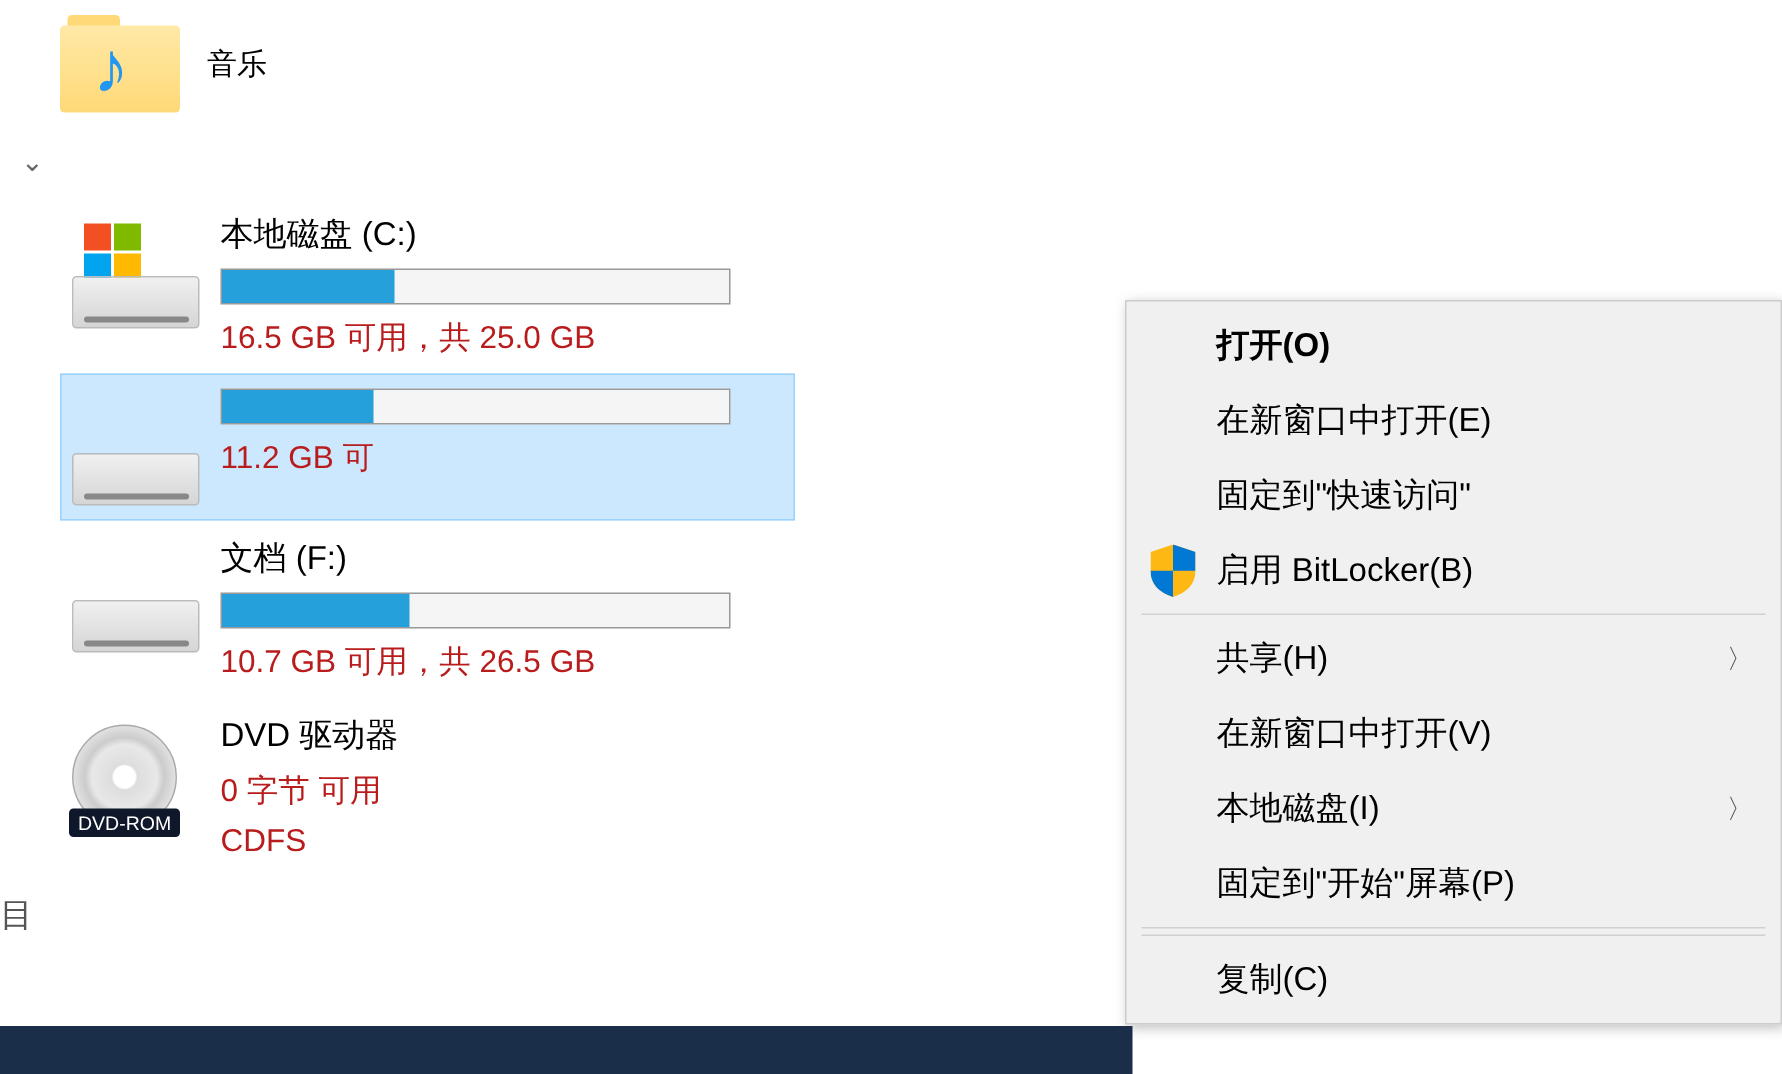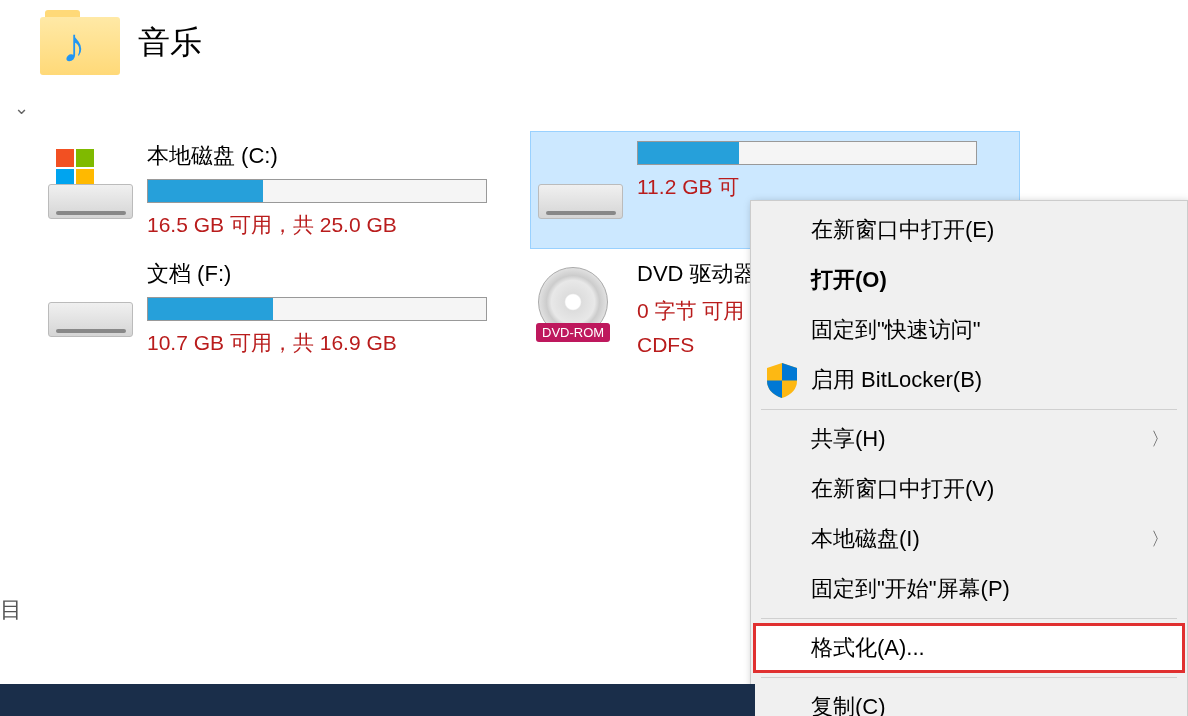--- a/index.html
+++ b/index.html
@@ -13,39 +13,39 @@
   font-size: 21px;
 }
 
 .folders-row { display: flex; padding: 10px 0 10px 40px; gap: 280px; }
 .folder-item { display: flex; align-items: center; gap: 18px; }
 .folder-icon { width: 80px; height: 65px; position: relative; }
 .folder-back { position: absolute; width: 80px; height: 58px; top: 7px; background: linear-gradient(#FFE9A6, #FFD978); border-radius: 3px; }
 .folder-tab { position: absolute; width: 35px; height: 12px; top: 0; left: 5px; background: #FFD978; border-radius: 3px 3px 0 0; }
 .music-note { position: absolute; color: #2196F3; font-size: 48px; font-weight: bold; left: 22px; top: 8px; }
 .desktop-screen { position: absolute; width: 46px; height: 34px; background: #1E88E5; border: 2px solid #555; top: 24px; left: 17px; }
-.folder-label { color: #000; font-size: 32px; }
+.folder-label { color: #000; font-size: 20px; }
 
 .section-header { display: flex; align-items: center; gap: 8px; padding: 12px 0 12px 14px; color: #0066cc; font-size: 24px; }
 .chevron { font-size: 18px; color: #666; }
 
-.drives-grid { display: flex; flex-wrap: wrap; padding: 0 0 0 40px; }
+.drives-grid { display: flex; flex-wrap: wrap; padding: 0 0 0 40px; flex-direction: column; }
 .drive-item { display: flex; width: 490px; padding: 10px 8px; gap: 14px; }
 .drive-item.selected { background: #CCE8FF; border: 1px solid #99D1FF; padding: 9px 7px; }
 .drive-icon { width: 85px; height: 70px; position: relative; flex-shrink: 0; margin-top: 8px; }
 .drive-body { position: absolute; width: 85px; height: 35px; bottom: 0; background: linear-gradient(#f0f0f0, #d5d5d5); border-radius: 3px; border: 1px solid #bbb; }
 .drive-body::after { content: ''; position: absolute; width: 70px; height: 4px; background: #888; left: 7px; top: 26px; border-radius: 2px; }
 .win-logo { position: absolute; top: 0; left: 8px; width: 38px; height: 38px; display: grid; grid-template-columns: 1fr 1fr; grid-template-rows: 1fr 1fr; gap: 2px; }
 .win-logo > div { background: #0078D4; }
 .win-logo > div:nth-child(1) { background: #F25022; }
 .win-logo > div:nth-child(2) { background: #7FBA00; }
 .win-logo > div:nth-child(3) { background: #00A4EF; }
 .win-logo > div:nth-child(4) { background: #FFB900; }
 .dvd-disc { position: absolute; width: 70px; height: 70px; border-radius: 50%; background: radial-gradient(circle, #fff 15%, #ddd 18%, #e8e8e8 45%, #ccc 55%, #e0e0e0 70%); border: 1px solid #aaa; }
-.dvd-label { position: absolute; bottom: -5px; left: -2px; background: #be185d; color: #fff; font-size: 13px; padding: 2px 6px; border-radius: 3px; }
+.dvd-label { position: absolute; bottom: -5px; left: -2px; background: #0f172a; color: #fff; font-size: 13px; padding: 2px 6px; border-radius: 3px; }
 .drive-info { flex: 1; min-width: 0; }
 .drive-name { font-size: 22px; color: #000; margin-bottom: 8px; }
 .progress-bar { width: 340px; height: 24px; border: 1px solid #999; background: #f5f5f5; margin-bottom: 8px; position: relative; }
 .progress-fill { height: 100%; background: #26A0DA; }
 .drive-stats { font-size: 21px; color: #b91c1c; white-space: nowrap; }
 
 .context-menu {
   position: absolute;
   top: 200px;
   left: 750px;
@@ -123,43 +123,43 @@
 
   <div class="drive-item">
     <div class="drive-icon">
       <div class="drive-body"></div>
     </div>
     <div class="drive-info">
       <div class="drive-name">文档 (F:)</div>
       <div class="progress-bar">
         <div class="progress-fill" style="width:37%"></div>
       </div>
-      <div class="drive-stats">10.7 GB 可用，共 16.9 GB</div>
+      <div class="drive-stats">10.7 GB 可用，共 26.5 GB</div>
     </div>
   </div>
 
   <div class="drive-item">
     <div class="drive-icon">
       <div class="dvd-disc"></div>
       <div class="dvd-label">DVD-ROM</div>
     </div>
     <div class="drive-info">
       <div class="drive-name">DVD 驱动器</div>
       <div class="drive-stats">0 字节 可用</div>
       <div class="drive-stats" style="margin-top:8px">CDFS</div>
     </div>
   </div>
 </div>
 
 <div class="context-menu">
+  <div class="menu-item" style="font-weight:bold">
+    <span>打开(O)</span>
+  </div>
   <div class="menu-item">
     <span>在新窗口中打开(E)</span>
-  </div>
-  <div class="menu-item" style="font-weight:bold">
-    <span>打开(O)</span>
   </div>
   <div class="menu-item">
     <span>固定到"快速访问"</span>
   </div>
   <div class="menu-item">
     <span class="icon-slot">
       <svg viewBox="0 0 24 28">
           <path d="M12 0 L24 4 L24 14 Q24 24 12 28 Q0 24 0 14 L0 4 Z" fill="#FDB813"></path>
           <path d="M12 0 L24 4 L24 14 L12 14 Z" fill="#0078D4"></path>
           <path d="M12 14 L12 28 Q0 24 0 14 Z" fill="#0078D4"></path>
@@ -176,23 +176,20 @@
     <span>在新窗口中打开(V)</span>
   </div>
   <div class="menu-item">
     <span>本地磁盘(I)</span>
     <span class="arrow">〉</span>
   </div>
   <div class="menu-item">
     <span>固定到"开始"屏幕(P)</span>
   </div>
   <div class="menu-separator"></div>
-  <div class="menu-item highlighted">
-    <span>格式化(A)...</span>
-  </div>
   <div class="menu-separator"></div>
   <div class="menu-item">
     <span>复制(C)</span>
   </div>
 </div>
 
 <div class="side-cut">目</div>
 <div class="taskbar"></div>
 
 </body></html>

